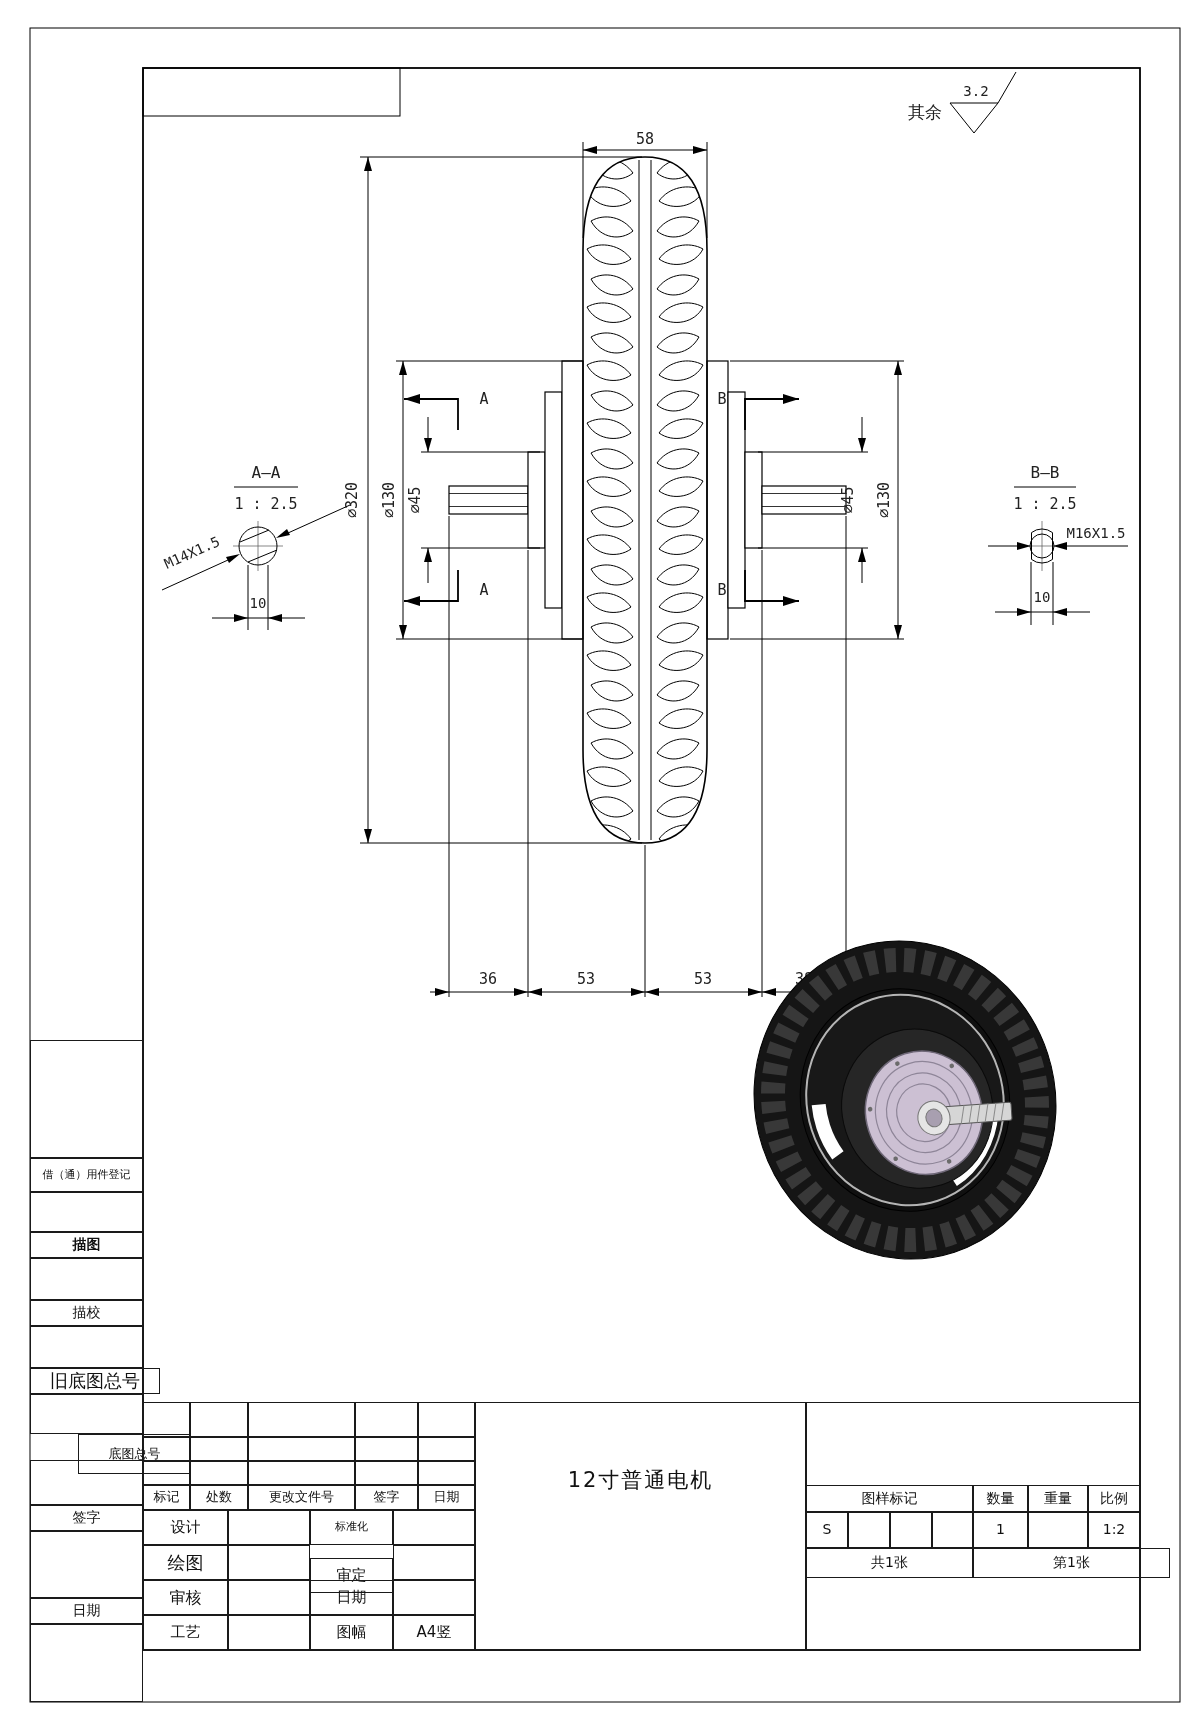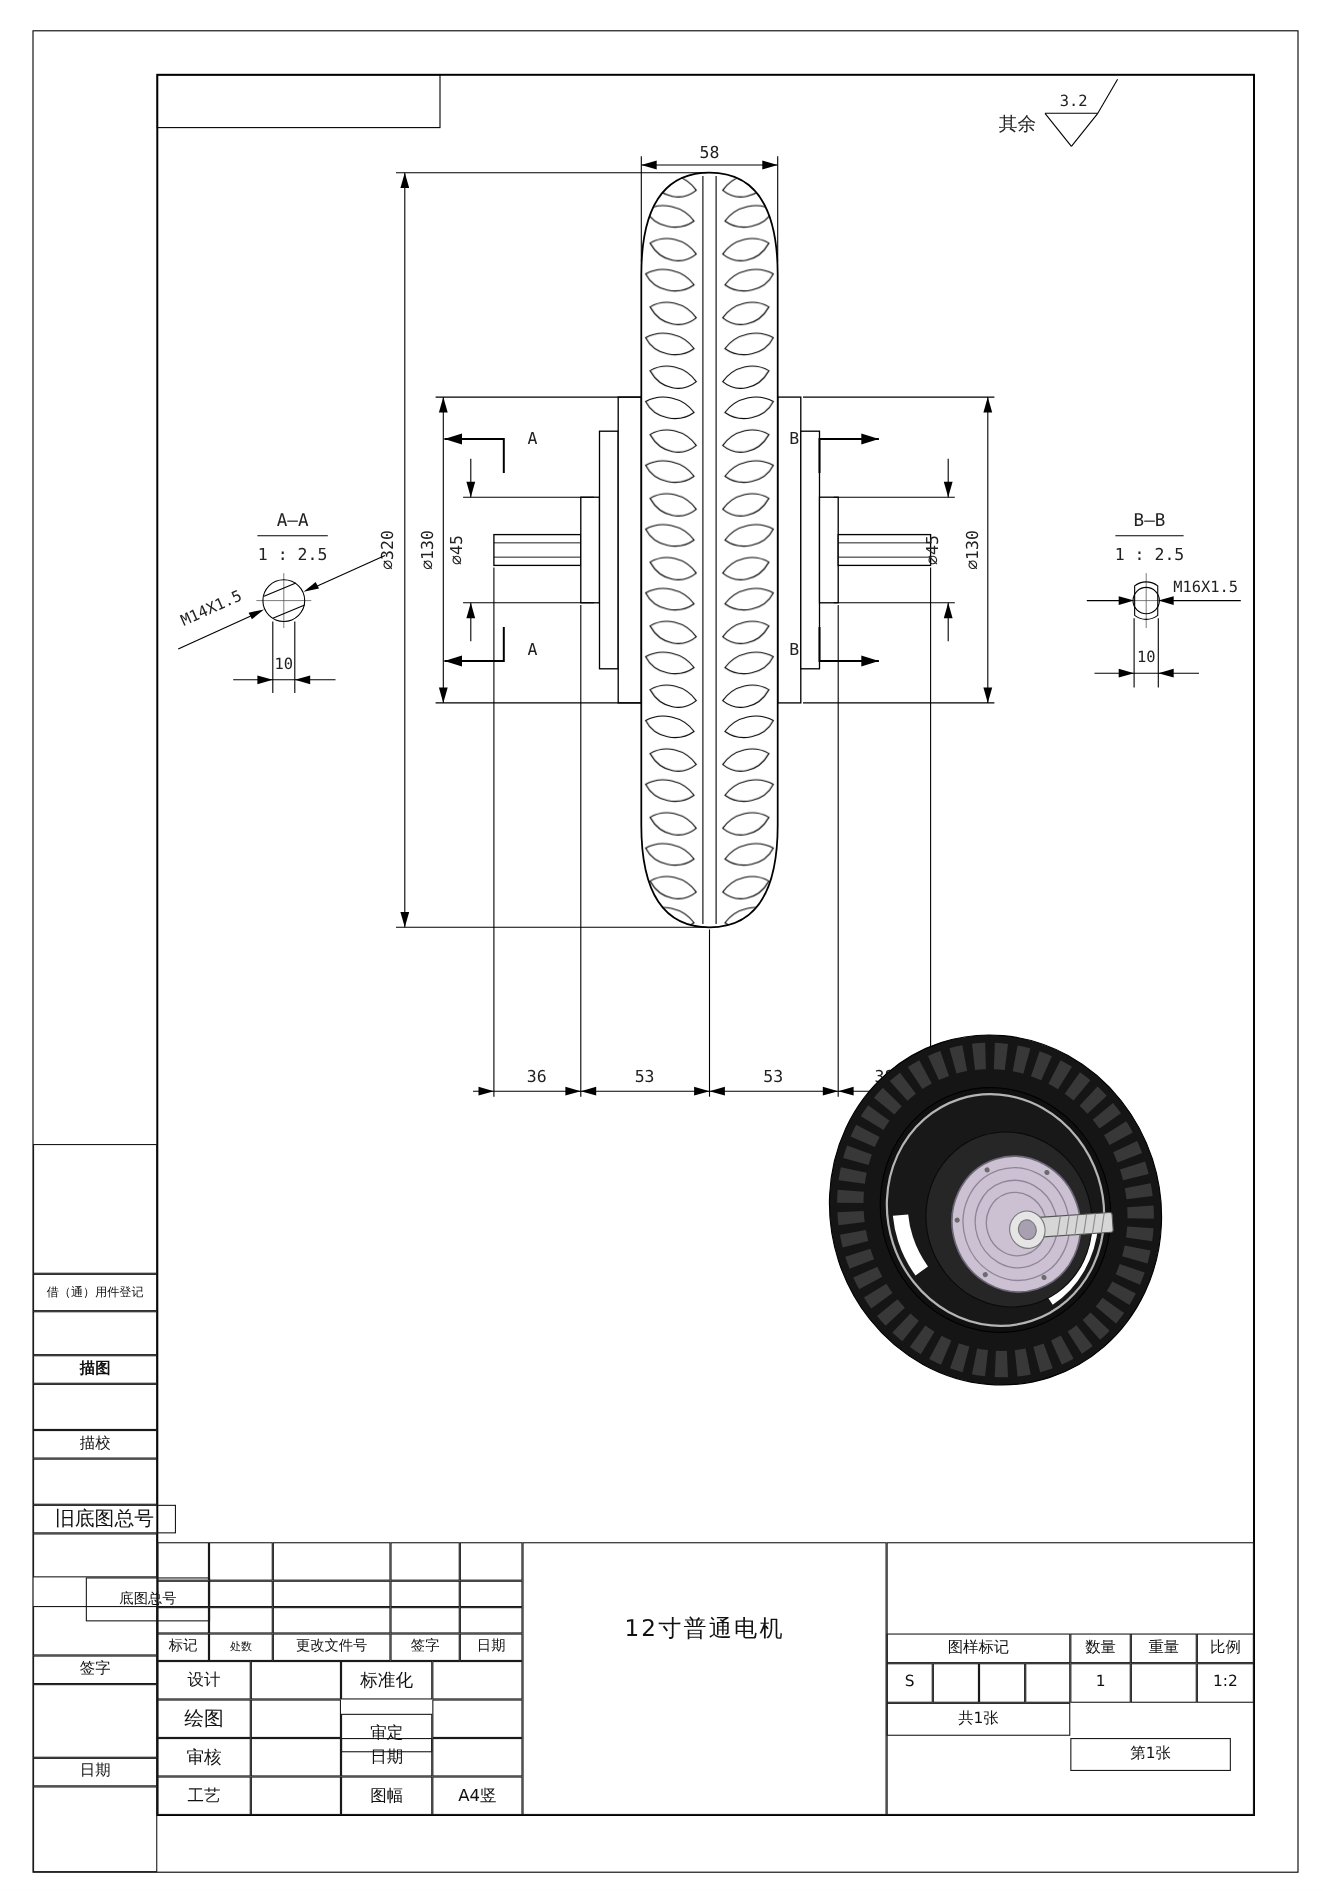--- a/index.html
+++ b/index.html
@@ -275,28 +275,28 @@
   <div class="cell" style="left:248px;top:1437px;width:107px;height:24px;"></div>
   <div class="cell" style="left:355px;top:1437px;width:63px;height:24px;"></div>
   <div class="cell" style="left:418px;top:1437px;width:57px;height:24px;"></div>
   <div class="cell" style="left:143px;top:1461px;width:47px;height:24px;"></div>
   <div class="cell" style="left:190px;top:1461px;width:58px;height:24px;"></div>
   <div class="cell" style="left:248px;top:1461px;width:107px;height:24px;"></div>
   <div class="cell" style="left:355px;top:1461px;width:63px;height:24px;"></div>
   <div class="cell" style="left:418px;top:1461px;width:57px;height:24px;"></div>
 
   <div class="cell" style="left:143px;top:1485px;width:47px;height:25px;font-size:13px;">标记</div>
-  <div class="cell" style="left:190px;top:1485px;width:58px;height:25px;font-size:10px;">处数</div>
+  <div class="cell" style="left:190px;top:1485px;width:58px;height:25px;font-size:13px;">处数</div>
   <div class="cell" style="left:248px;top:1485px;width:107px;height:25px;font-size:13px;">更改文件号</div>
   <div class="cell" style="left:355px;top:1485px;width:63px;height:25px;font-size:13px;">签字</div>
   <div class="cell" style="left:418px;top:1485px;width:57px;height:25px;font-size:13px;">日期</div>
 
   <div class="cell" style="left:143px;top:1510px;width:85px;height:35px;font-size:15px;">设计</div>
   <div class="cell" style="left:228px;top:1510px;width:82px;height:35px;"></div>
-  <div class="cell" style="left:310px;top:1510px;width:83px;height:35px;font-size:16px;">标准化</div>
+  <div class="cell" style="left:310px;top:1510px;width:83px;height:35px;font-size:11px;">标准化</div>
   <div class="cell" style="left:393px;top:1510px;width:82px;height:35px;"></div>
 
   <div class="cell" style="left:143px;top:1545px;width:85px;height:35px;font-size:18px;">绘图</div>
   <div class="cell" style="left:228px;top:1545px;width:82px;height:35px;"></div>
   <div class="cell" style="left:310px;top:1545px;width:83px;height:35px;font-size:15px;margin-top:13px;">审定</div>
   <div class="cell" style="left:393px;top:1545px;width:82px;height:35px;"></div>
 
   <div class="cell" style="left:143px;top:1580px;width:85px;height:35px;font-size:16px;">审核</div>
   <div class="cell" style="left:228px;top:1580px;width:82px;height:35px;"></div>
   <div class="cell" style="left:310px;top:1580px;width:83px;height:35px;font-size:15px;">日期</div>
@@ -317,16 +317,16 @@
 
   <div class="cell" style="left:806px;top:1512px;width:42px;height:36px;">S</div>
   <div class="cell" style="left:848px;top:1512px;width:42px;height:36px;"></div>
   <div class="cell" style="left:890px;top:1512px;width:42px;height:36px;"></div>
   <div class="cell" style="left:932px;top:1512px;width:41px;height:36px;"></div>
   <div class="cell" style="left:973px;top:1512px;width:55px;height:36px;">1</div>
   <div class="cell" style="left:1028px;top:1512px;width:60px;height:36px;"></div>
   <div class="cell" style="left:1088px;top:1512px;width:52px;height:36px;">1:2</div>
 
   <div class="cell" style="left:806px;top:1548px;width:167px;height:30px;">共1张</div>
-  <div class="cell" style="left:973px;top:1548px;width:146px;height:30px;margin-top:32px;">第1张</div>
+  <div class="cell" style="left:973px;top:1548px;width:197px;height:30px;">第1张</div>
 </div>
 
 </div>
 
 </body></html>

